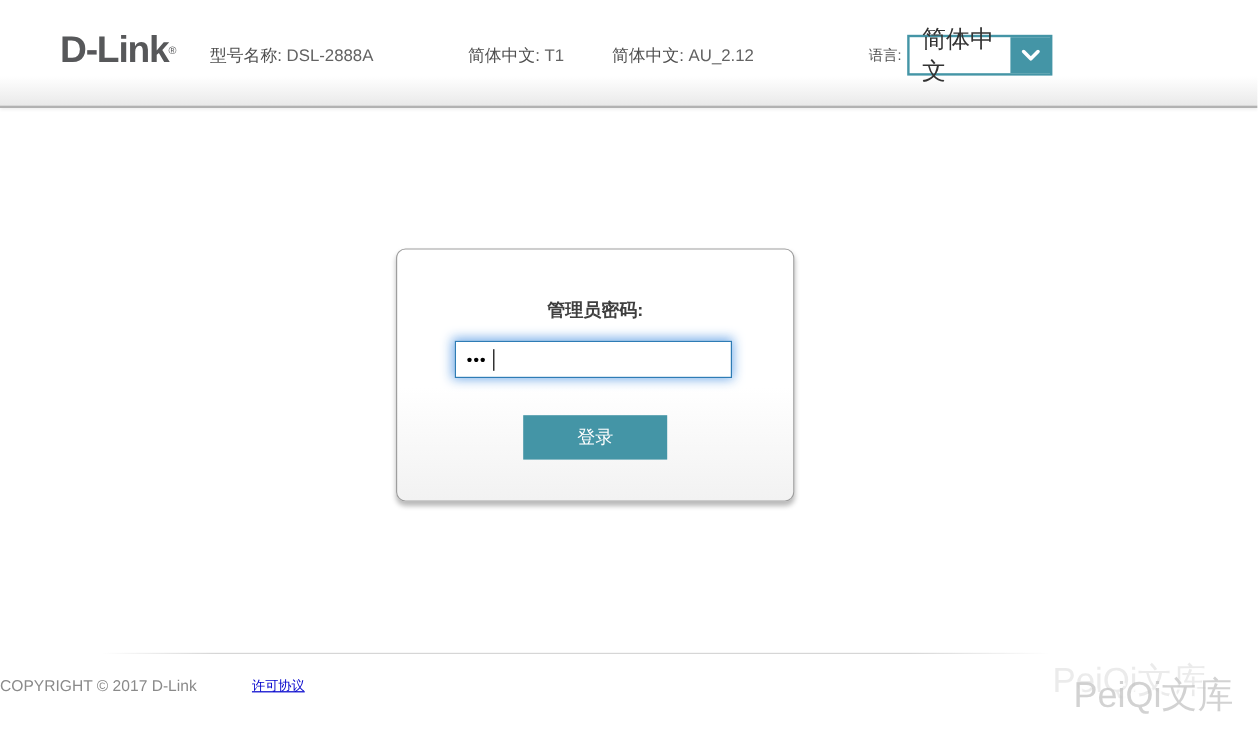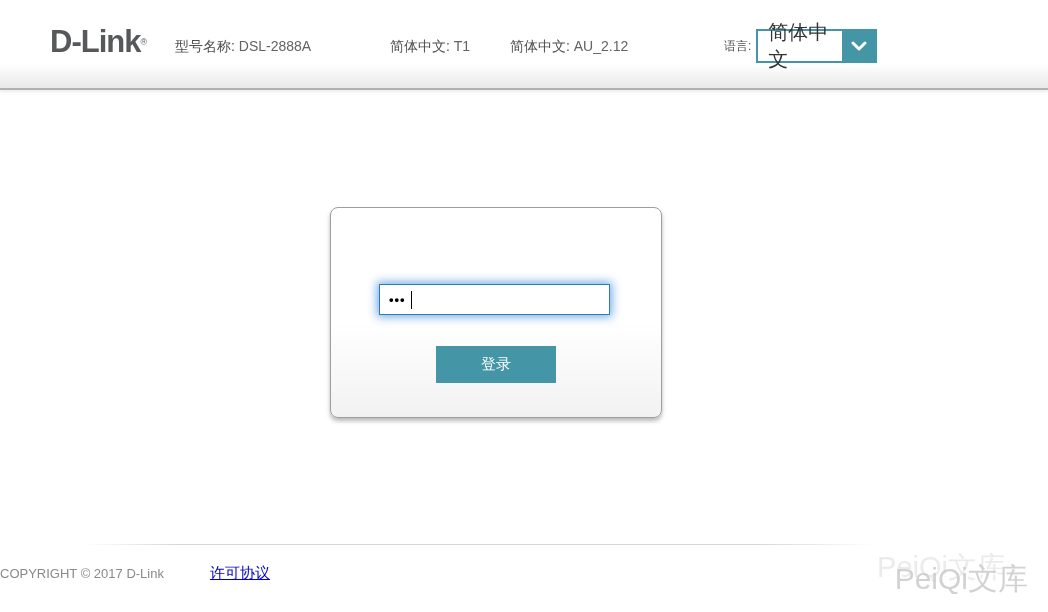--- a/index.html
+++ b/index.html
@@ -85,21 +85,21 @@
   .footer { position:absolute; left:0; top:544px; width:1048px; }
   .divider {
     position:absolute; left:85px; top:0; width:790px; height:1px;
     background:linear-gradient(to right, rgba(210,210,210,0) 0%, #d6d6d6 12%, #d6d6d6 85%, rgba(210,210,210,0) 100%);
   }
   .footer-row {
     position:absolute; left:0; top:20px; width:1048px;
     display:flex; align-items:center; gap:46px;
   }
   .copyright { font-size:13px; color:#8a8a8a; }
-  .license { font-size:15px; color:#0000cc; text-decoration:underline; cursor:pointer; }
+  .license { font-size:11px; color:#0000cc; text-decoration:underline; cursor:pointer; }
 
   
   .watermark { position:absolute; right:14px; bottom:6px; width:190px; height:55px; pointer-events:none;text-align:center; }
   .wm-ghost {
     position:absolute; right:28px; bottom:18px;
     font-size:29px; color:rgba(210,210,210,0.45); white-space:nowrap;
   }
   .wm-main {
     position:absolute; right:6px; bottom:6px;
     font-size:30px; color:rgba(195,195,195,0.75); white-space:nowrap;
@@ -135,20 +135,21 @@
           <svg width="16" height="10" viewBox="0 0 16 10">
               <polyline points="2,2 8,8 14,2" fill="none" stroke="#ffffff" stroke-width="3" stroke-linecap="round" stroke-linejoin="round"></polyline>
             </svg>
         </span>
       </div>
     </div>
   </header>
 
   <main>
     <div class="card">
+      <div class="card-label">管理员密码:</div>
       <div class="input-wrap">
         <input class="pw-input" type="text" value="•••" style="">
         <span class="caret"></span>
       </div>
       <button class="login-btn">登录</button>
     </div>
   </main>
 
   <footer class="footer">
     <div class="divider"></div>

